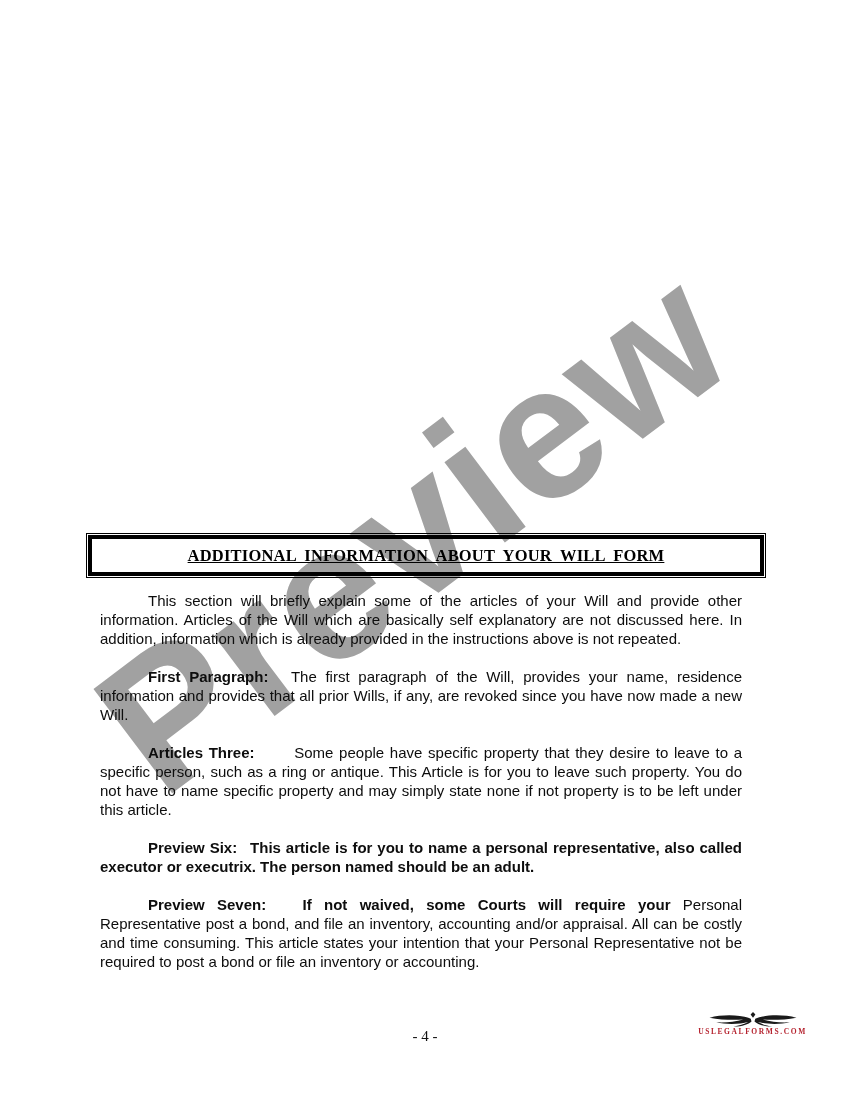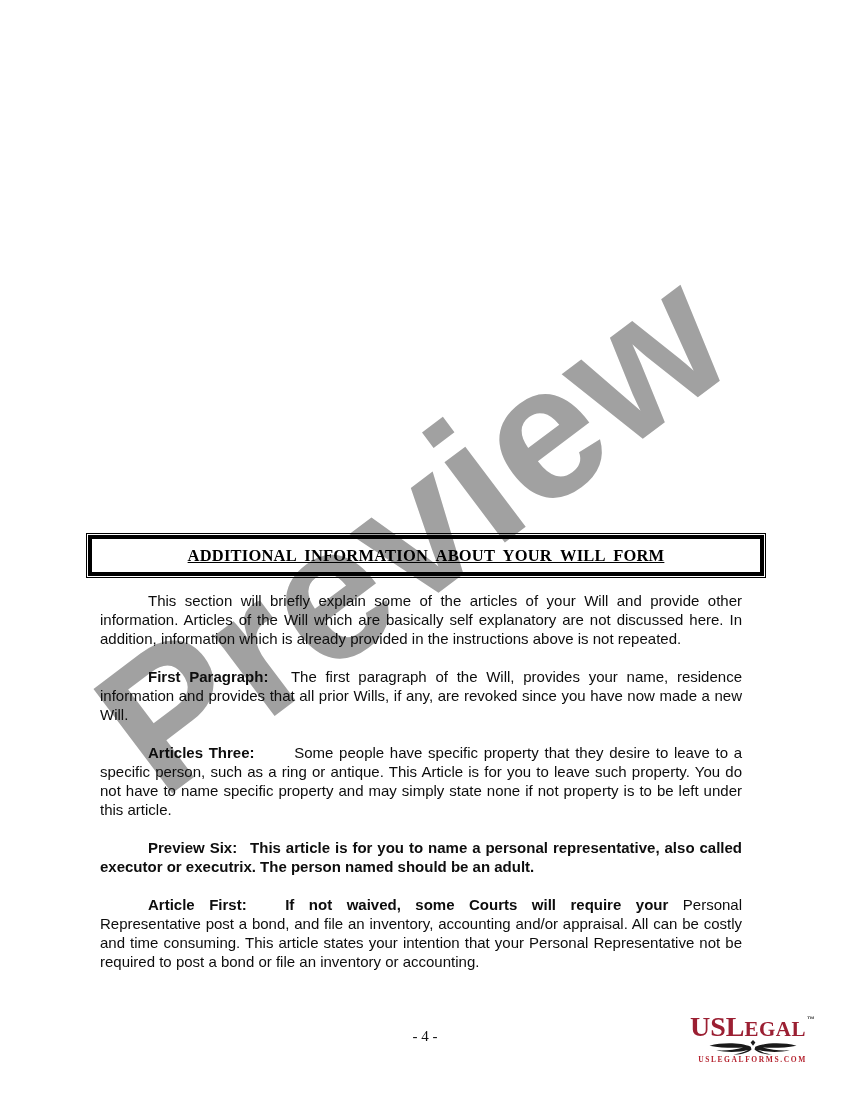--- a/index.html
+++ b/index.html
@@ -132,29 +132,28 @@
     <div class="paragraphs">
 
       <p class="para"><span>This section will briefly explain some of the articles of your Will and provide other information.  Articles of the Will which are basically self explanatory are not discussed here.  In addition, information which is already provided in the instructions above is not repeated.</span></p>
 
       <p class="para gap-md"><b class="lead">First Paragraph:</b> <span>The first paragraph of the Will, provides your name, residence information and provides that all prior Wills, if any, are revoked since you have now made a new Will.</span></p>
 
       <p class="para gap-xl"><b class="lead">Articles Three:</b> <span>Some people have specific property that they desire to leave to a specific person, such as a ring or antique.  This Article is for you to leave such property.  You do not have to name specific property and may simply state none if not property is to be left under this article.</span></p>
 
       <p class="para gap-sm"><b class="lead">Preview Six:</b> <b>This article is for you to name a personal representative, also called executor or executrix.  The person named should be an adult.</b></p>
 
-      <p class="para gap-lg"><b class="lead">Article First:</b> <b>If not waived, some Courts will require your</b> <span>Personal Representative post a bond, and file an inventory, accounting and/or appraisal.  All can be costly and time consuming.  This article states your intention that your Personal Representative not be required to post a bond or file an inventory or accounting.</span></p>
+      <p class="para gap-lg"><b class="lead">Preview Seven:</b> <b>If not waived, some Courts will require your</b> <span>Personal Representative post a bond, and file an inventory, accounting and/or appraisal.  All can be costly and time consuming.  This article states your intention that your Personal Representative not be required to post a bond or file an inventory or accounting.</span></p>
 
     </div>
   </div>
 
   <div class="page-number">- 4 -</div>
 
   <div class="logo">
-    <div class="logo-word"><span>US</span><span>L</span><span class="rest">EGAL</span><span class="logo-tm">™</span></div>
     <div class="logo-wings">
       <svg viewBox="0 0 120 20" xmlns="http://www.w3.org/2000/svg" aria-hidden="true">
         <g fill="#1a1a1a">
           <path d="M60 0 l3.2 3.4 -3.2 4.2 -3.2 -4.2 Z"></path>
           <path d="M57 9 C 44 3.5, 20 3, 2 7.5 C 17 10.5, 34 11, 47 10 C 36 13.5, 22 14.5, 11 13.8 C 25 17, 43 16.5, 54 13 C 48 16.5, 41 18.5, 34 19.2 C 45 19.4, 54 16.5, 58 12.5 Z"></path>
           <path d="M63 9 C 76 3.5, 100 3, 118 7.5 C 103 10.5, 86 11, 73 10 C 84 13.5, 98 14.5, 109 13.8 C 95 17, 77 16.5, 66 13 C 72 16.5, 79 18.5, 86 19.2 C 75 19.4, 66 16.5, 62 12.5 Z"></path>
         </g>
       </svg>
     </div>
     <div class="logo-site">USLEGALFORMS.COM</div>

